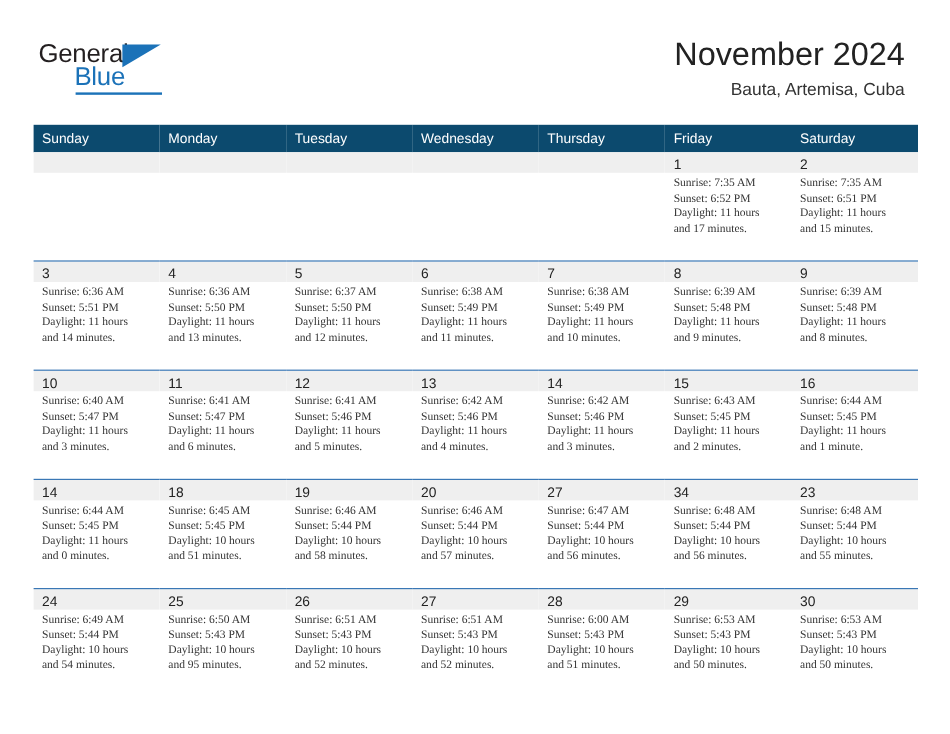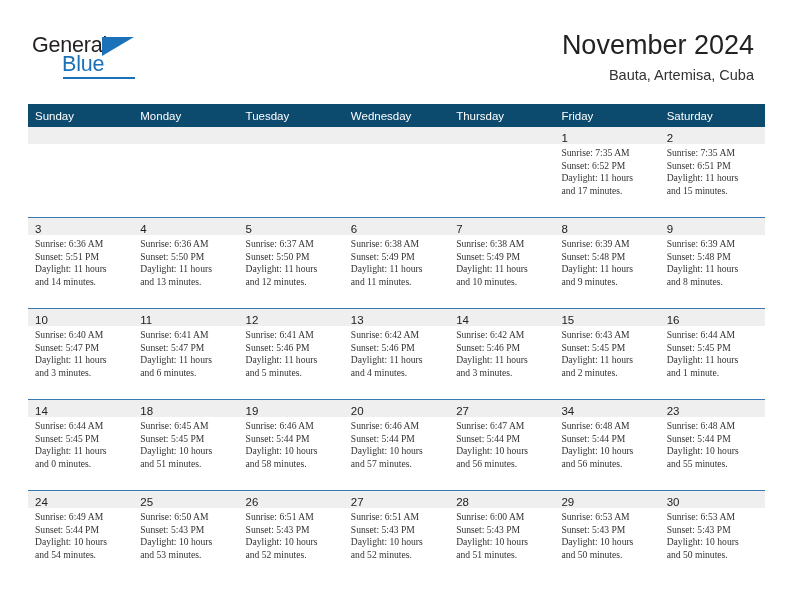--- a/index.html
+++ b/index.html
@@ -429,21 +429,21 @@
               <div class="info-line">Daylight: 10 hours</div>
               <div class="info-line">and 54 minutes.</div>
             </div>
           </td>
           <td>
             <div class="daynum-band"><span class="daynum">25</span></div>
             <div class="cell-body">
               <div class="info-line">Sunrise: 6:50 AM</div>
               <div class="info-line">Sunset: 5:43 PM</div>
               <div class="info-line">Daylight: 10 hours</div>
-              <div class="info-line">and 53 minutes.</div>
+              <div class="info-line">and 95 minutes.</div>
             </div>
           </td>
           <td>
             <div class="daynum-band"><span class="daynum">26</span></div>
             <div class="cell-body">
               <div class="info-line">Sunrise: 6:51 AM</div>
               <div class="info-line">Sunset: 5:43 PM</div>
               <div class="info-line">Daylight: 10 hours</div>
               <div class="info-line">and 52 minutes.</div>
             </div>

